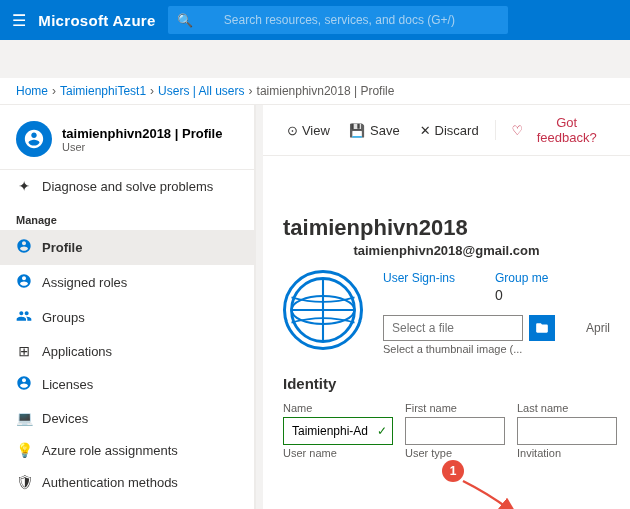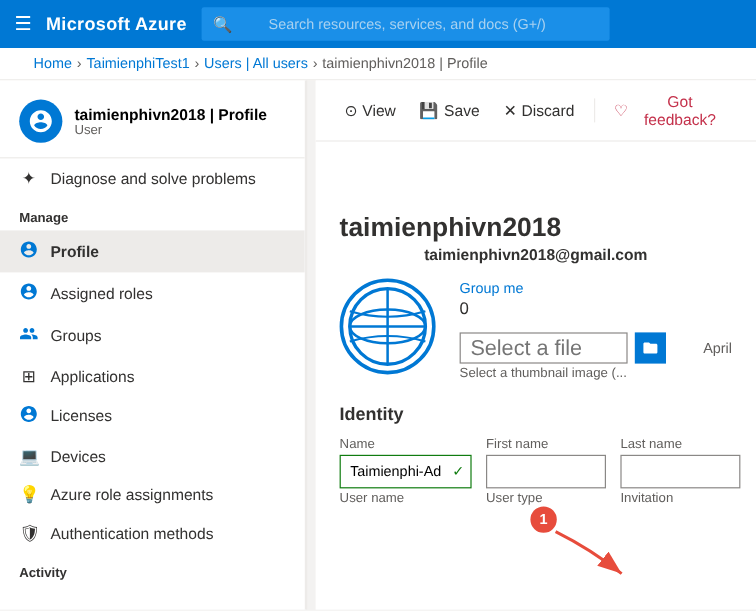--- a/index.html
+++ b/index.html
@@ -36,27 +36,28 @@
       outline: none;
       width: 100%;
       margin-left: 24px;
     }
     .search-bar input::placeholder { color: #a8d1f0; }
     .search-icon-top { color: #a8d1f0; font-size: 13px; }
 
     
     .breadcrumb {
       background: white;
-      padding: 6px 28px;
+      padding: 6px 16px;
       font-size: 12px;
       color: #0078d4;
       border-bottom: 1px solid #edebe9;
       display: flex;
       align-items: center;
       gap: 4px;
+      margin-top: 38px;
     }
     .breadcrumb span { color: #605e5c; }
     .breadcrumb a { color: #0078d4; text-decoration: none; cursor: pointer; }
 
     
     .main-layout {
       display: flex;
       height: calc(509px - 40px - 28px);
     }
 
@@ -194,21 +195,21 @@
     
     .file-select-row {
       display: flex;
       align-items: center;
       gap: 6px;
       margin-top: 12px;
     }
     .file-input {
       border: 1px solid #8a8886;
       padding: 4px 8px;
-      font-size: 18px;
+      font-size: 12px;
       color: #605e5c;
       width: 140px;
       height: 26px;
     }
     .file-btn {
       background: #0078d4;
       color: white;
       border: none;
       width: 26px;
       height: 26px;
@@ -414,20 +415,24 @@
               <path d="M 5 32 Q 50 45 95 32" stroke="#0078d4" stroke-width="2.5" fill="none"></path>
 
               <path d="M 5 68 Q 50 55 95 68" stroke="#0078d4" stroke-width="2.5" fill="none"></path>
             </svg>
           </div>
         </div>
 
         <div class="profile-stats">
           <div class="stat-row">
             <div class="stat-item">
+              <a class="stat-link">User Sign-ins</a>
+              <div class="stat-num"></div>
+            </div>
+            <div class="stat-item">
               <span class="stat-link">Group me</span>
               <div class="stat-num">0</div>
             </div>
           </div>
 
           <div class="file-select-row">
             <input type="text" class="file-input" placeholder="Select a file" style="">
             <button class="file-btn">
               <svg width="14" height="14" viewBox="0 0 24 24" fill="white">
                   <path d="M20 6h-8l-2-2H4c-1.1 0-2 .9-2 2v12c0 1.1.9 2 2 2h16c1.1 0 2-.9 2-2V8c0-1.1-.9-2-2-2z"></path>

